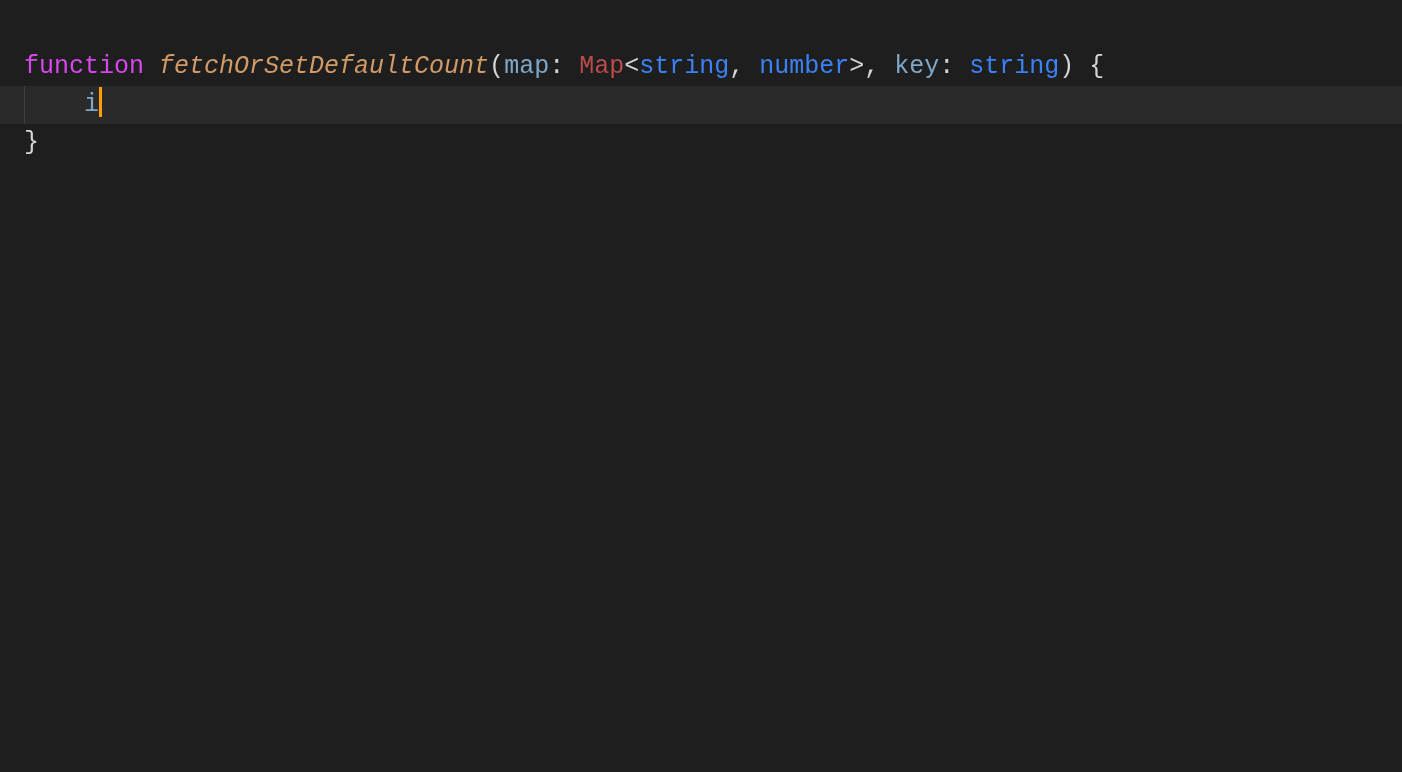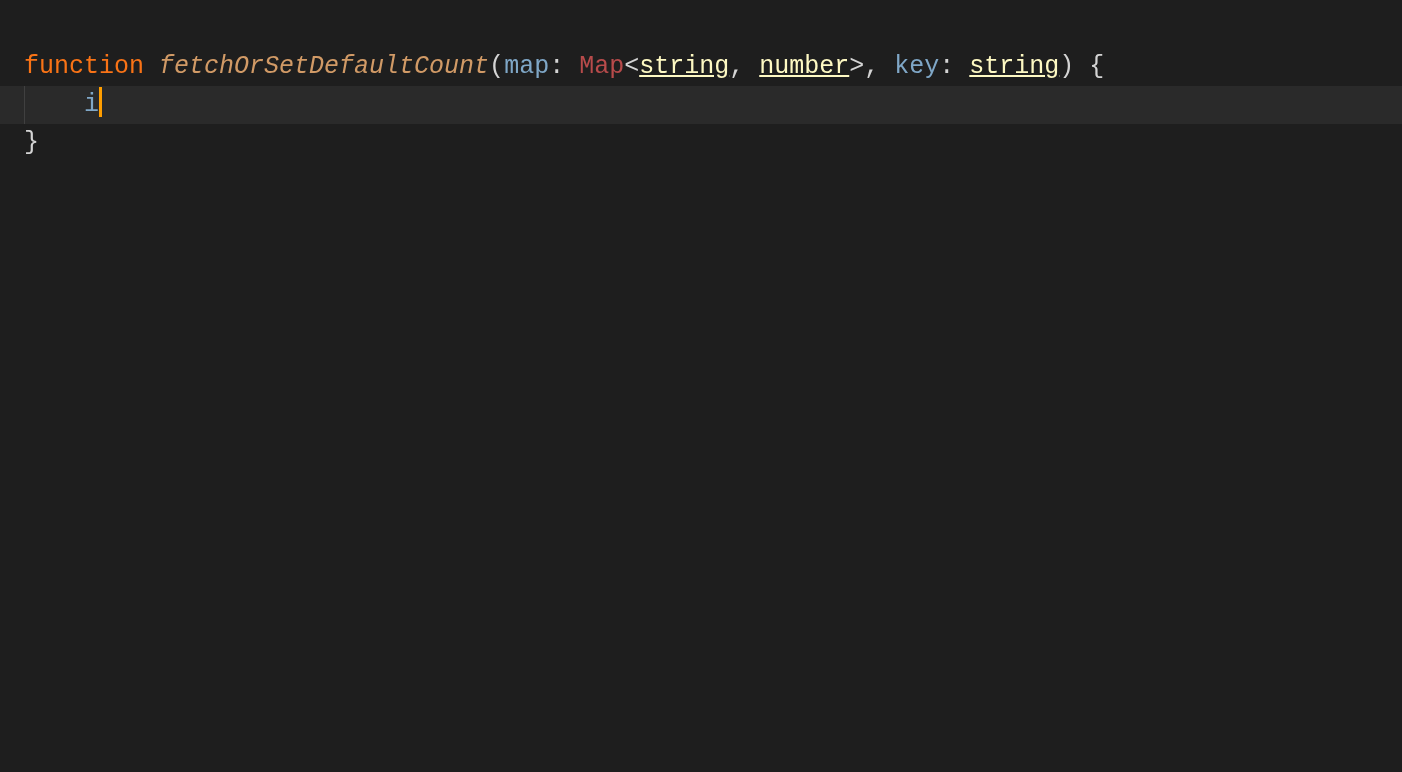--- a/index.html
+++ b/index.html
@@ -37,27 +37,27 @@
   }
   .cursor {
     display: inline-block;
     width: 3px;
     height: 30px;
     background: #ff9e00;
     vertical-align: middle;
     position: relative;
     top: -2px;
   }
-  .tok-keyword { color: #f97316; }
+  .tok-keyword { color: #d946ef; }
   .tok-funcname { color: #d19a66; font-style: italic; }
   .tok-paren { color: #d4d4d4; }
   .tok-param { color: #7fa7c7; }
   .tok-colon { color: #d4d4d4; }
   .tok-type { color: #b84b4b; }
-  .tok-anglekw { color: #fef9c3; text-decoration: underline; }
+  .tok-anglekw { color: #3b82f6; }
   .tok-comma { color: #d4d4d4; }
   .tok-brace { color: #d4d4d4; }
   .tok-ident { color: #7fa7c7; }
 </style>
 </head>
 <body>
 
 <div class="editor">
 
   <div class="line"><span class="tok-keyword">function</span><span> </span><span class="tok-funcname">fetchOrSetDefaultCount</span><span class="tok-paren">(</span><span class="tok-param">map</span><span class="tok-colon">: </span><span class="tok-type">Map</span><span class="tok-paren">&lt;</span><span class="tok-anglekw">string</span><span class="tok-comma">, </span><span class="tok-anglekw">number</span><span class="tok-paren">&gt;</span><span class="tok-comma">, </span><span class="tok-param">key</span><span class="tok-colon">: </span><span class="tok-anglekw">string</span><span class="tok-paren">)</span><span class="tok-brace"> {</span></div>

